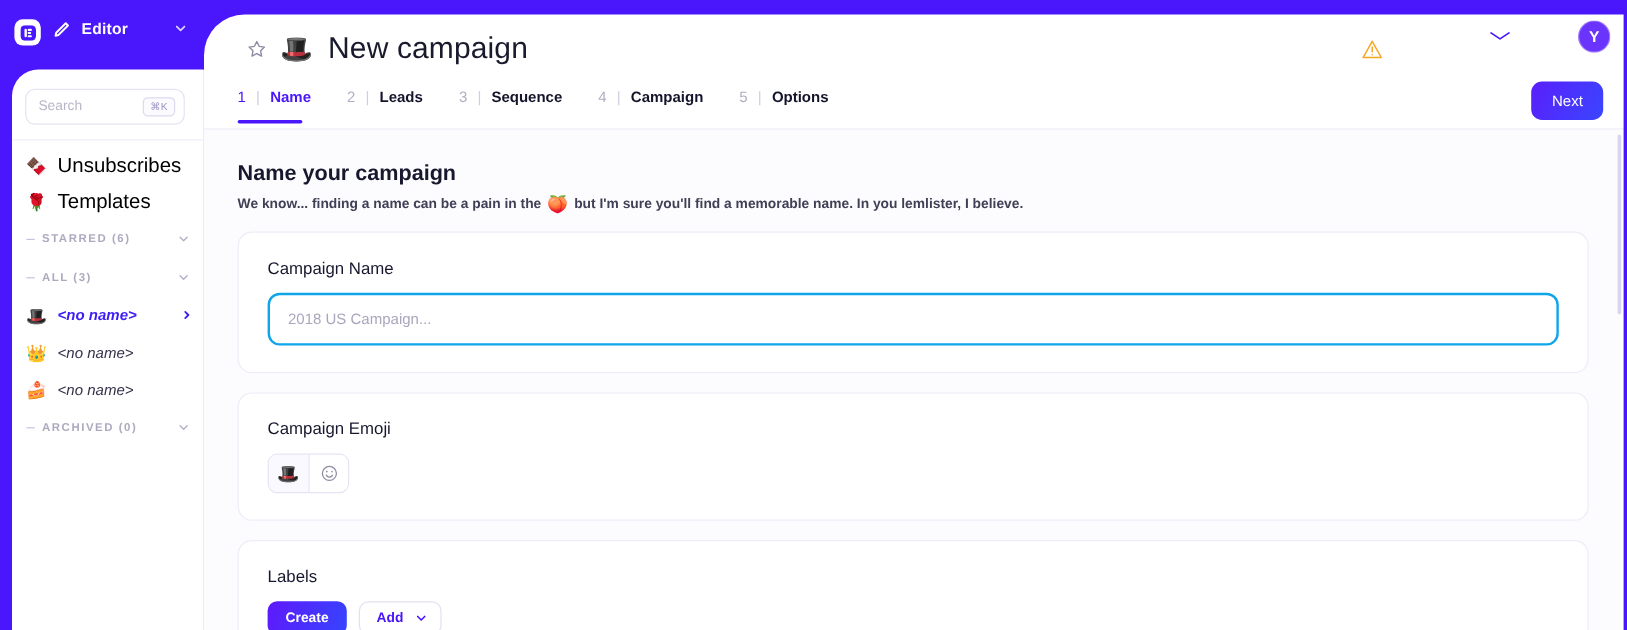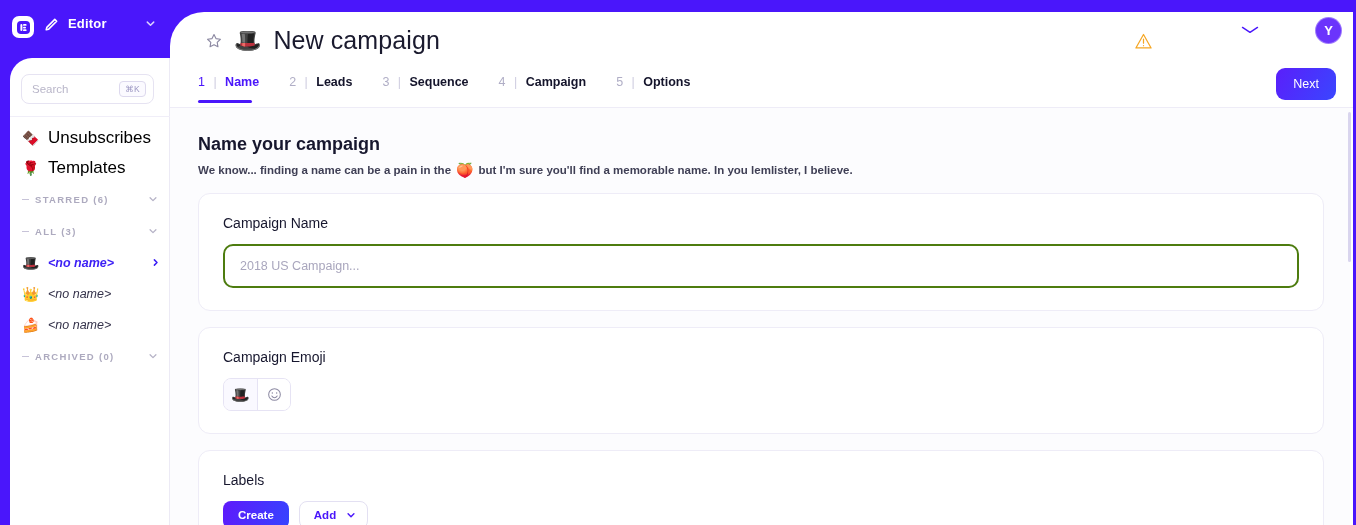--- a/index.html
+++ b/index.html
@@ -201,21 +201,21 @@
     margin: 16px 26px 0 28px;
     background: #ffffff;
     border: 1px solid #eeecf7;
     border-radius: 12px;
     padding: 21px 24px 22px 24px;
   }
   .card-label { font-size: 14px; color: #17172e; margin-bottom: 13px; }
 
   .name-input {
     width: 100%; height: 44px;
-    border: 2px solid #4d7c0f; border-radius: 10px;
+    border: 2px solid #0ea5e9; border-radius: 10px;
     padding: 17px 15px; font-size: 12.5px; color: #7f1d1d;
     font-family: "Liberation Sans", sans-serif;
     outline: none; background: #fff;
   }
   .name-input::placeholder { color: #a9a6bd; }
 
   .emoji-group {
     display: inline-flex; border: 1px solid #e6e3f4; border-radius: 8px; overflow: hidden;
   }
   .emoji-btn {

